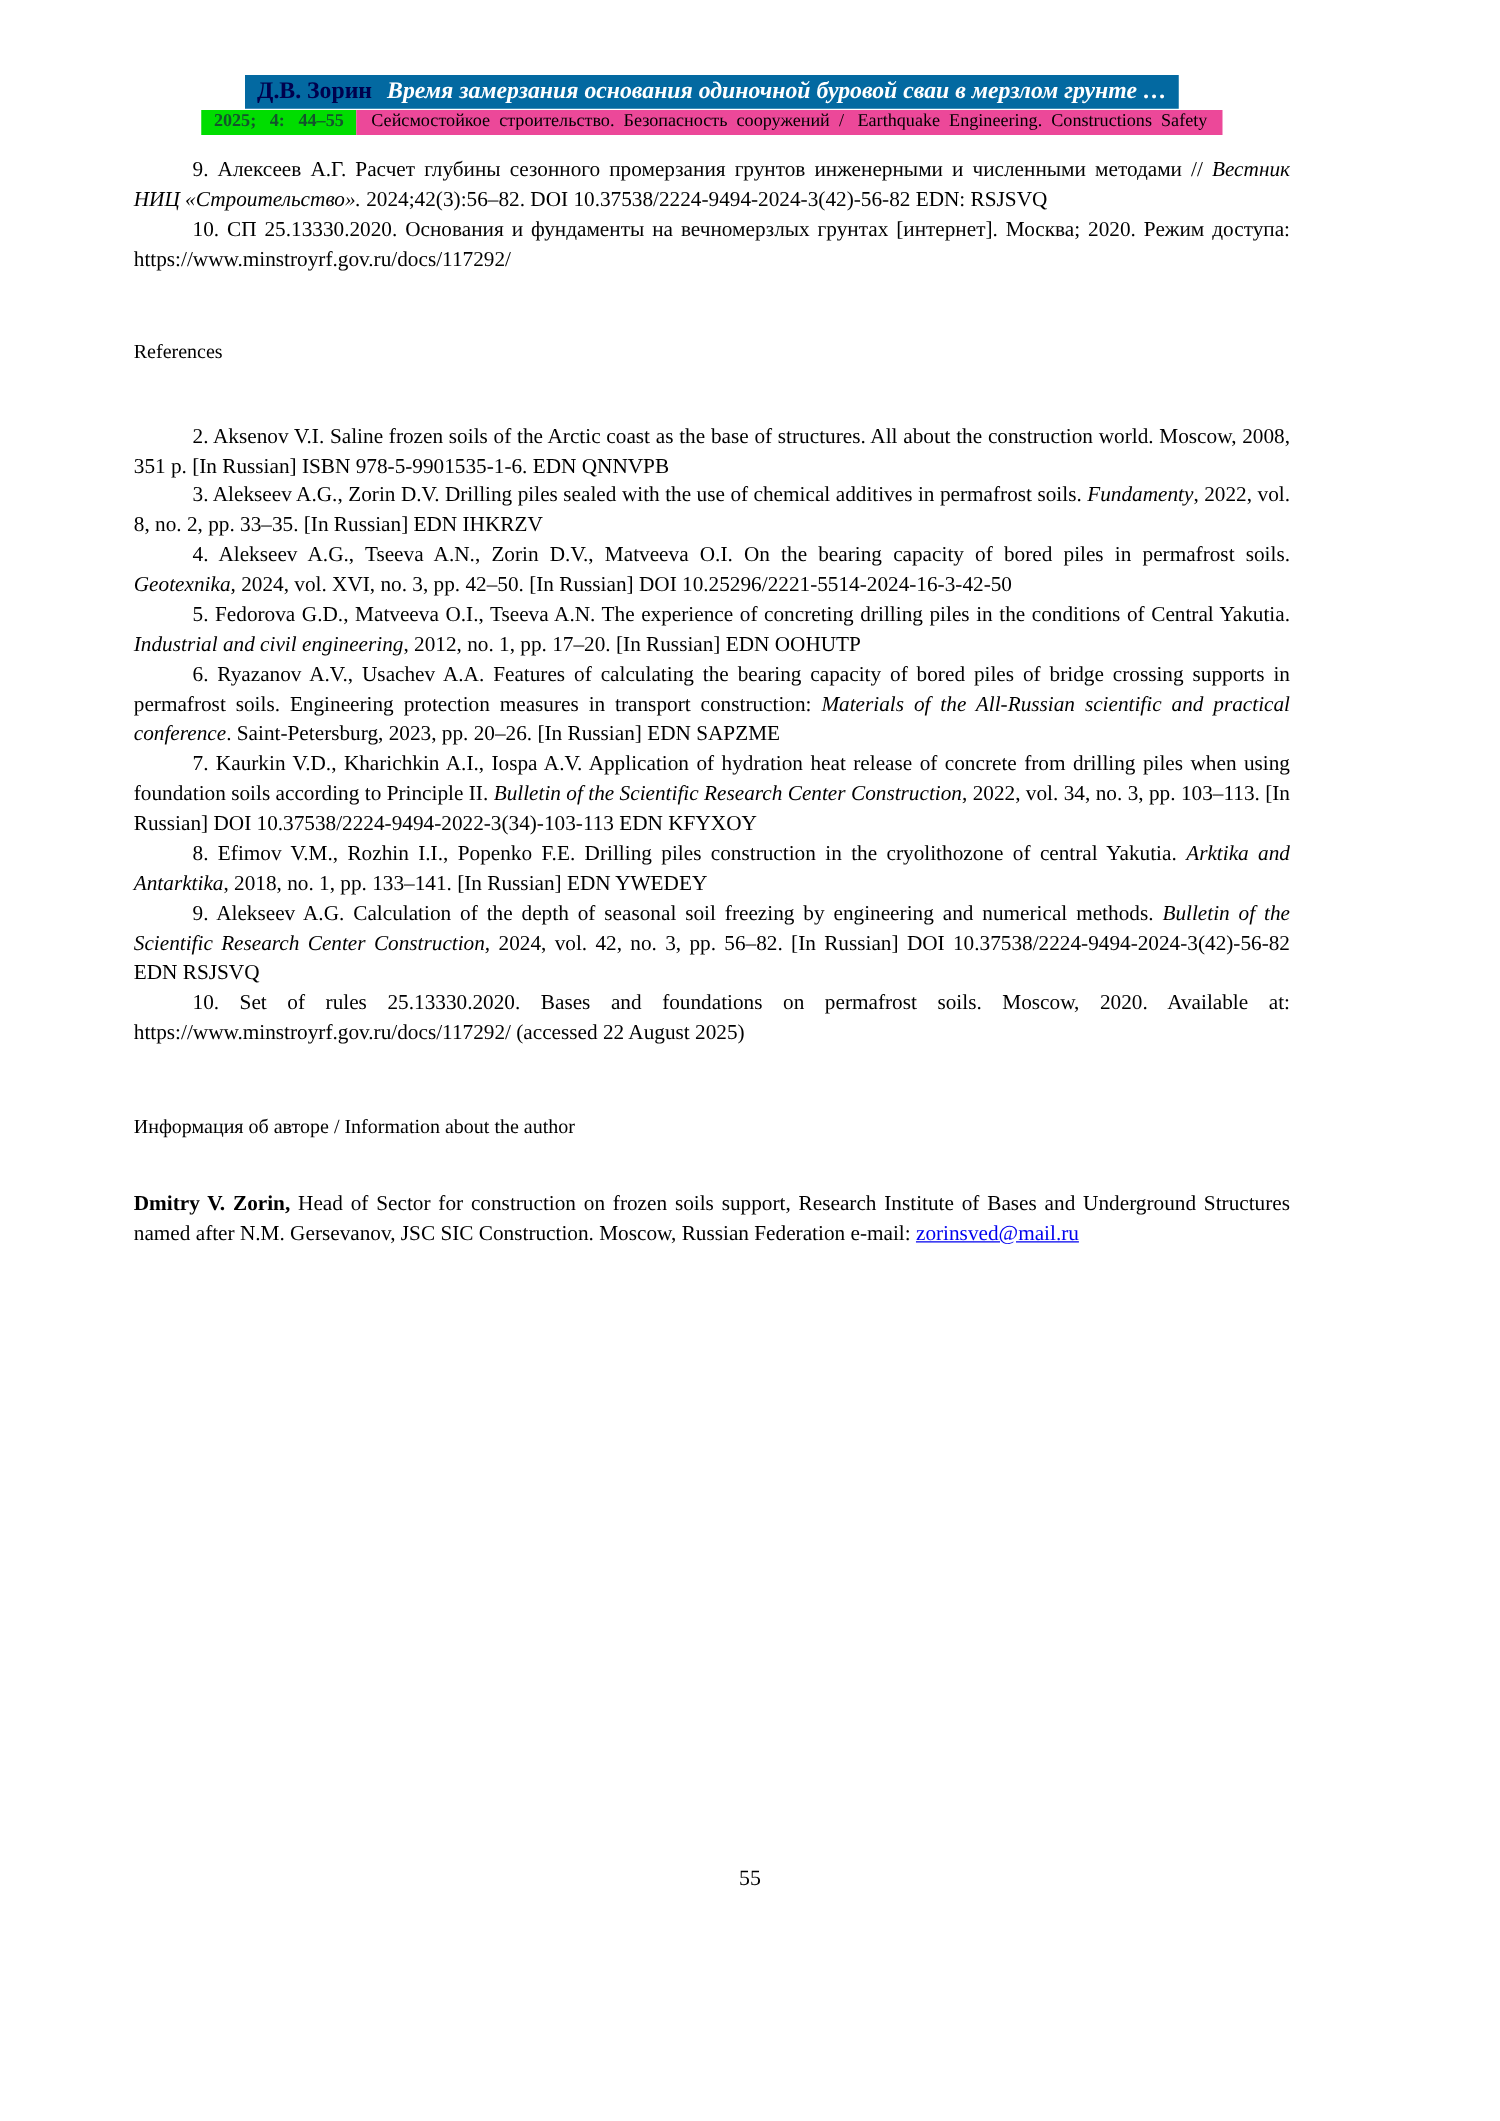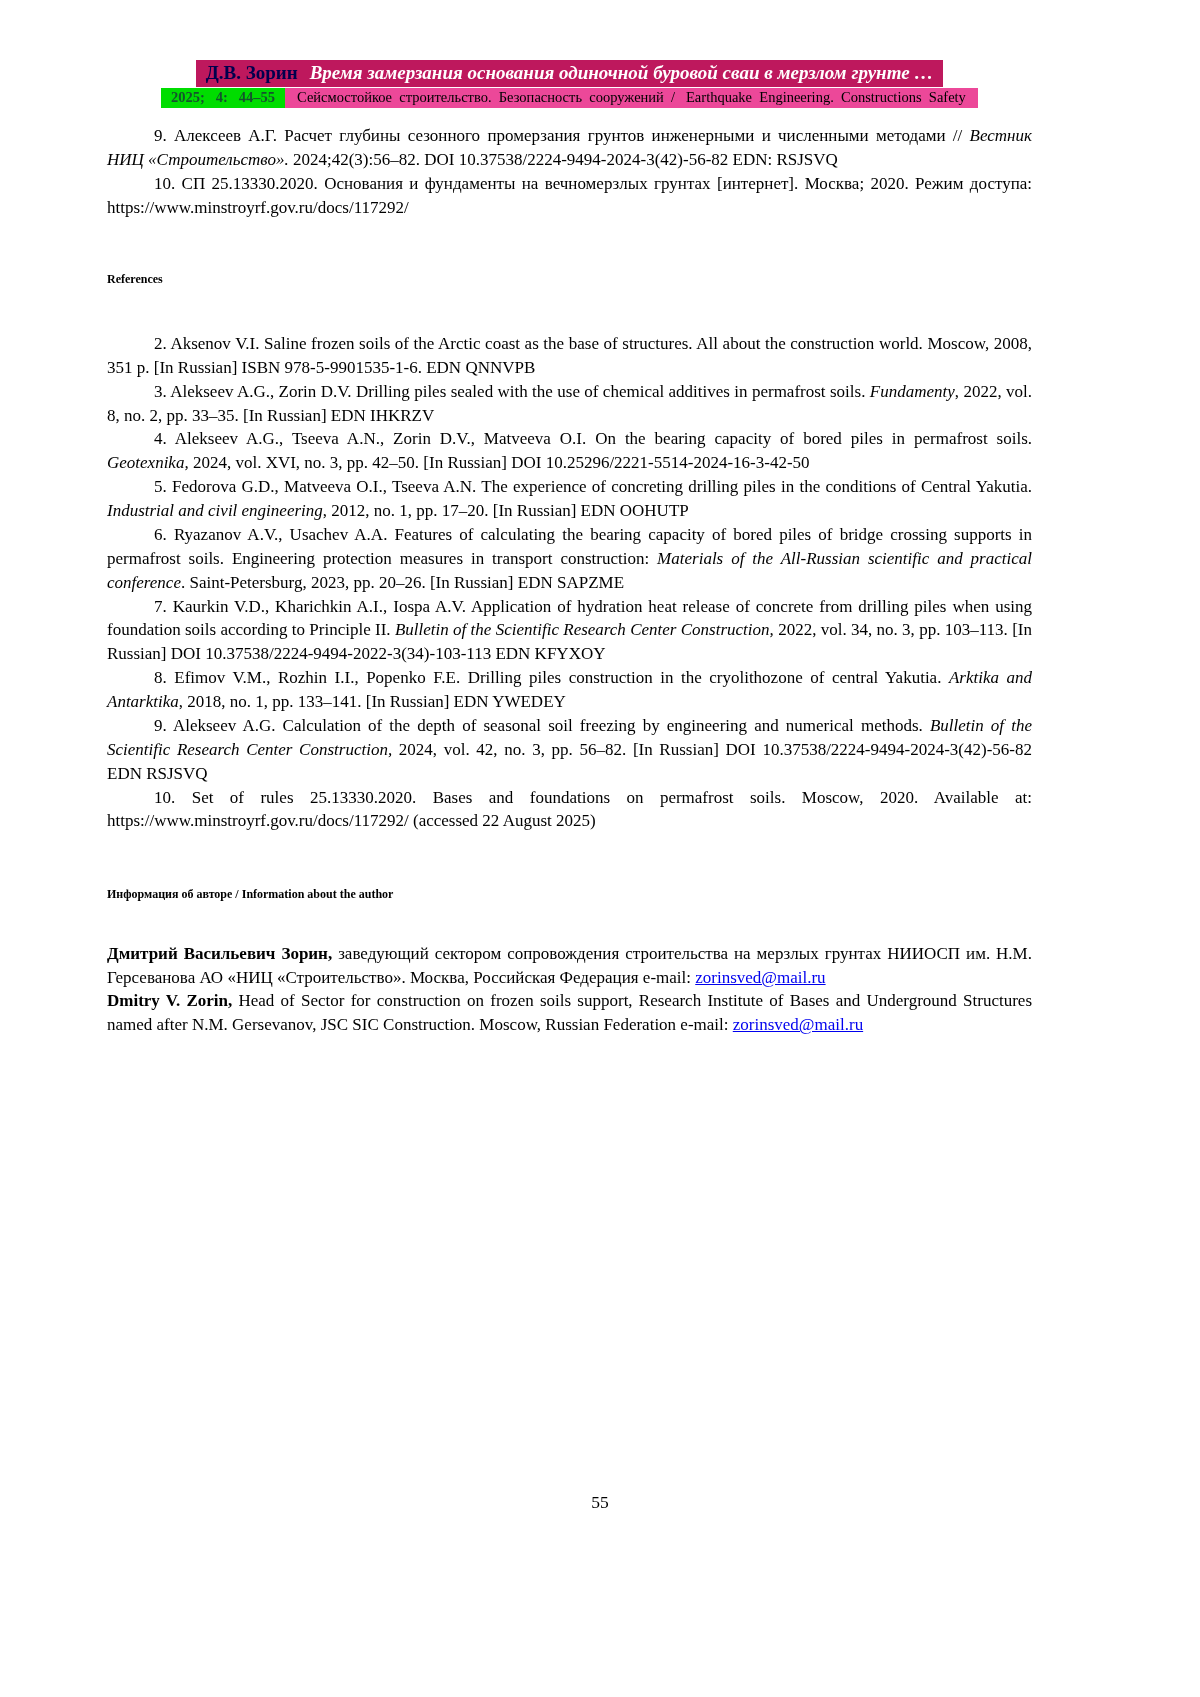--- a/index.html
+++ b/index.html
@@ -12,21 +12,21 @@
     font-family: "Liberation Serif", serif;
     color: #000000;
     overflow: hidden;
   }
   .content { padding: 60px 168px 0 107px; }
 
   
   .running-head { text-align: center; margin-bottom: 16px; }
   .rh-line1 {
     display: inline-block;
-    background: #be185d;
+    background: #0369a1;
     padding: 2px 10px 3px;
     font-size: 19px;
     font-weight: bold;
     white-space: nowrap;
     text-align: center;
   }
   .rh-author { color: #00004d; margin-right: 12px; }
   .rh-title  { color: #ffffff; font-style: italic; }
   .rh-line2 { display: block; margin-top: 1px; font-size: 14.5px; white-space: nowrap; }
   .rh-issue {
@@ -48,22 +48,22 @@
   
   p.ref {
     margin: 0;
     font-size: 17px;
     line-height: 1.405;
     text-align: justify;
     text-indent: 47px;
   }
   p.ref.noindent { text-indent: 0; }
   h2.section-heading {
-    font-size: 12px;
-    font-weight: bold;
+    font-size: 16px;
+    font-weight: normal;
     margin: 52px 0 46px 0;
     line-height: 1.2;
   }
   h2.section-heading.author-heading { margin: 54px 0 40px 0; }
 
   .seg-n { font-style: normal; }
   .seg-i { font-style: italic; }
   .seg-b { font-weight: bold; }
   a.seg-link { color: #0000ee; text-decoration: underline; }
 
@@ -101,19 +101,18 @@
     <p class="ref"><span class="seg-n">4. Alekseev A.G., Tseeva A.N., Zorin D.V., Matveeva O.I. On the bearing capacity of bored piles in permafrost soils. </span><span class="seg-i">Geotexnika,</span><span class="seg-n"> 2024, vol. XVI, no. 3, pp. 42–50. [In Russian] DOI 10.25296/2221-5514-2024-16-3-42-50</span></p>
     <p class="ref"><span class="seg-n">5. Fedorova G.D., Matveeva O.I., Tseeva A.N. The experience of concreting drilling piles in the conditions of Central Yakutia. </span><span class="seg-i">Industrial and civil engineering</span><span class="seg-n">, 2012, no. 1, pp. 17–20. [In Russian] EDN OOHUTP</span></p>
     <p class="ref"><span class="seg-n">6. Ryazanov A.V., Usachev A.A. Features of calculating the bearing capacity of bored piles of bridge crossing supports in permafrost soils. Engineering protection measures in transport construction: </span><span class="seg-i">Materials of the All-Russian scientific and practical conference</span><span class="seg-n">. Saint-Petersburg, 2023, pp. 20–26. [In Russian] EDN SAPZME</span></p>
     <p class="ref"><span class="seg-n">7. Kaurkin V.D., Kharichkin A.I., Iospa A.V. Application of hydration heat release of concrete from drilling piles when using foundation soils according to Principle II. </span><span class="seg-i">Bulletin of the Scientific Research Center Construction,</span><span class="seg-n"> 2022, vol. 34, no. 3, pp. 103–113. [In Russian] DOI 10.37538/2224-9494-2022-3(34)-103-113 EDN KFYXOY</span></p>
     <p class="ref"><span class="seg-n">8. Efimov V.M., Rozhin I.I., Popenko F.E. Drilling piles construction in the cryolithozone of central Yakutia. </span><span class="seg-i">Arktika and Antarktika</span><span class="seg-n">, 2018, no. 1, pp. 133–141. [In Russian] EDN YWEDEY</span></p>
     <p class="ref"><span class="seg-n">9. Alekseev A.G. Calculation of the depth of seasonal soil freezing by engineering and numerical methods. </span><span class="seg-i">Bulletin of the Scientific Research Center Construction,</span><span class="seg-n"> 2024, vol. 42, no. 3, pp. 56–82. [In Russian] DOI 10.37538/2224-9494-2024-3(42)-56-82 EDN RSJSVQ</span></p>
     <p class="ref"><span class="seg-n">10. Set of rules 25.13330.2020. Bases and foundations on permafrost soils. Moscow, 2020. Available at: https://www.minstroyrf.gov.ru/docs/117292/ (accessed 22 August 2025)</span></p>
 
     <h2 class="section-heading author-heading">Информация об авторе / Information about the author</h2>
 
-    <p class="ref noindent"><span class="seg-b">Дмитрий Васильевич Зорин,</span><span class="seg-n"> заведующий сектором сопровождения строительства на мерзлых грунтах НИИОСП им. Н.М. Герсеванова АО «НИЦ «Строительство». Москва, Российская Федерация  e-mail: </span><a href="#" class="seg-link">zorinsved@mail.ru</a></p>
     <p class="ref noindent"><span class="seg-b">Dmitry V. Zorin,</span><span class="seg-n"> Head of Sector for construction on frozen soils support, Research Institute of Bases and Underground Structures named after N.M. Gersevanov, JSC SIC Construction. Moscow, Russian Federation e-mail: </span><a href="#" class="seg-link">zorinsved@mail.ru</a></p>
 
   </div>
 
   <div class="page-number">55</div>
 </div>
 
 </body></html>

